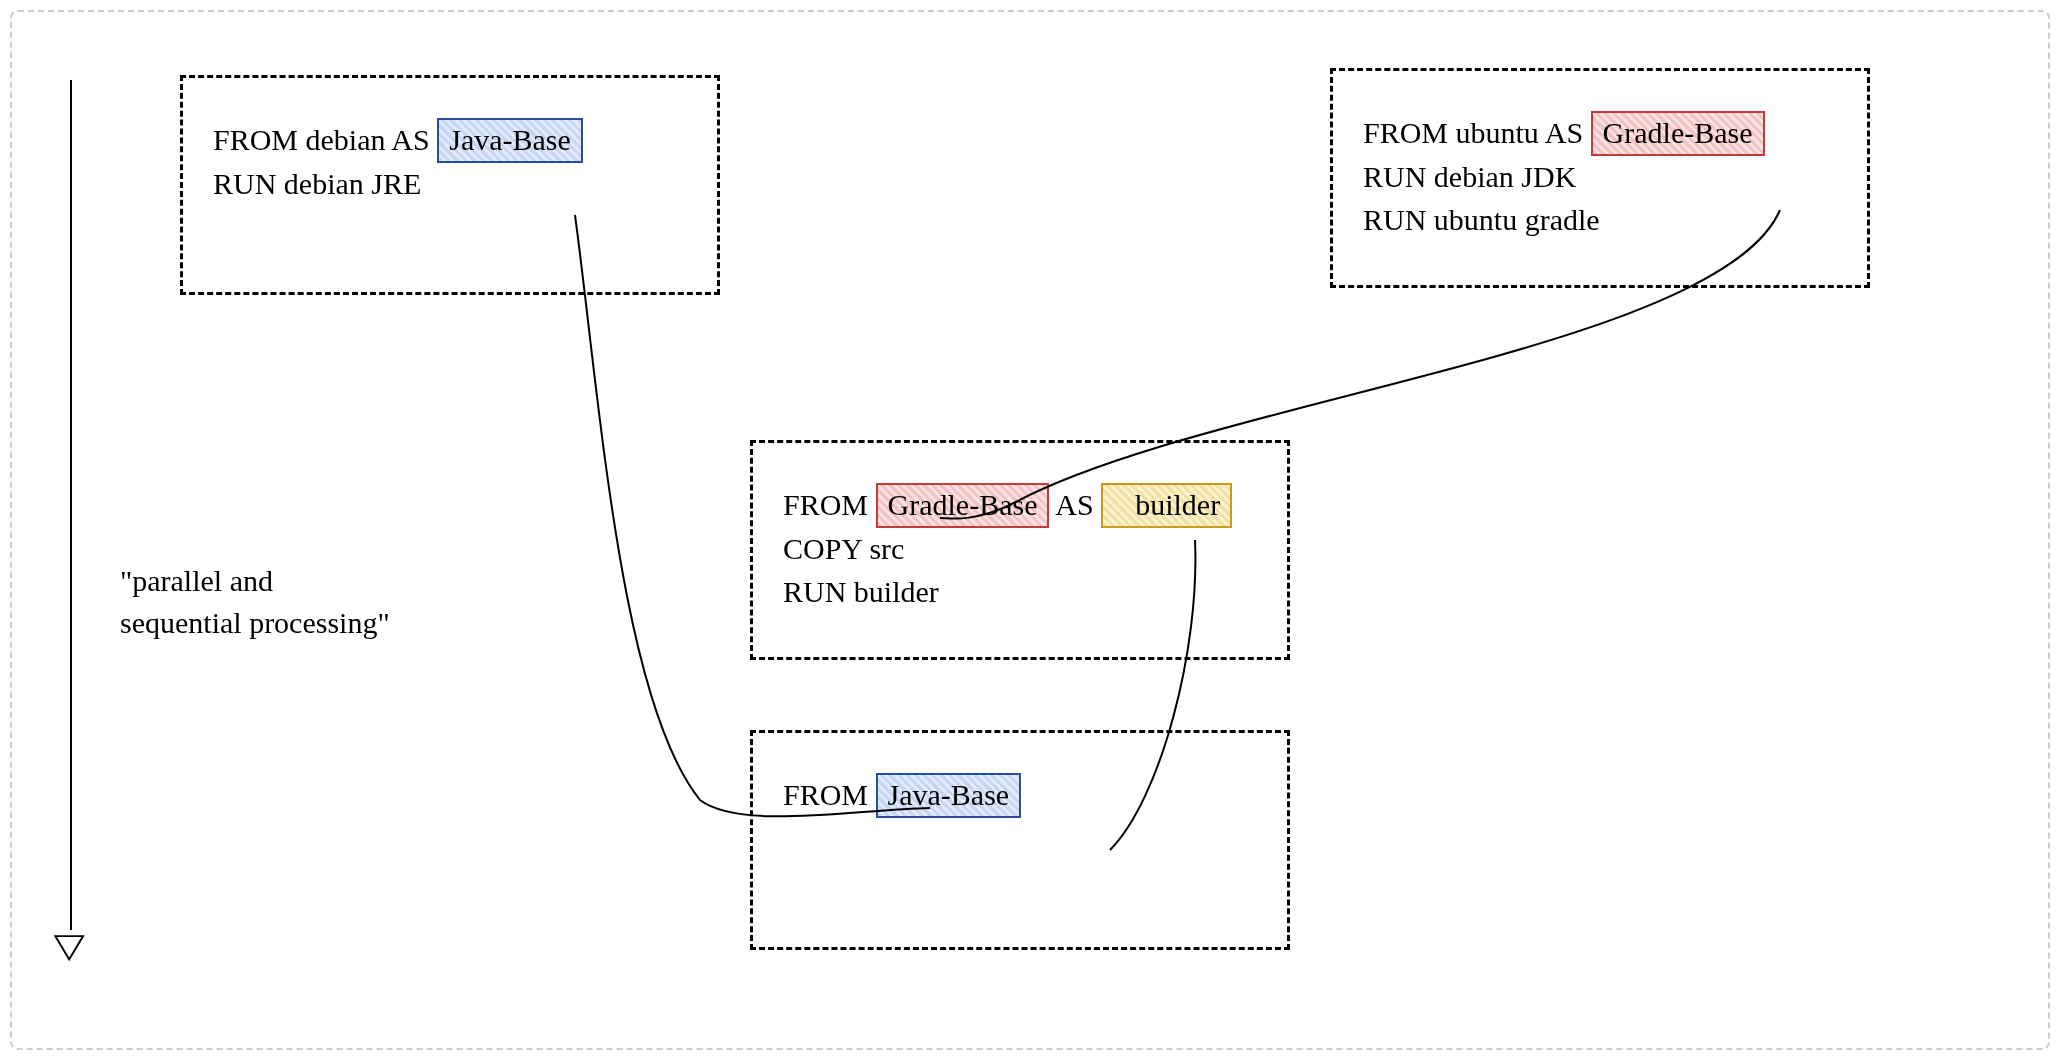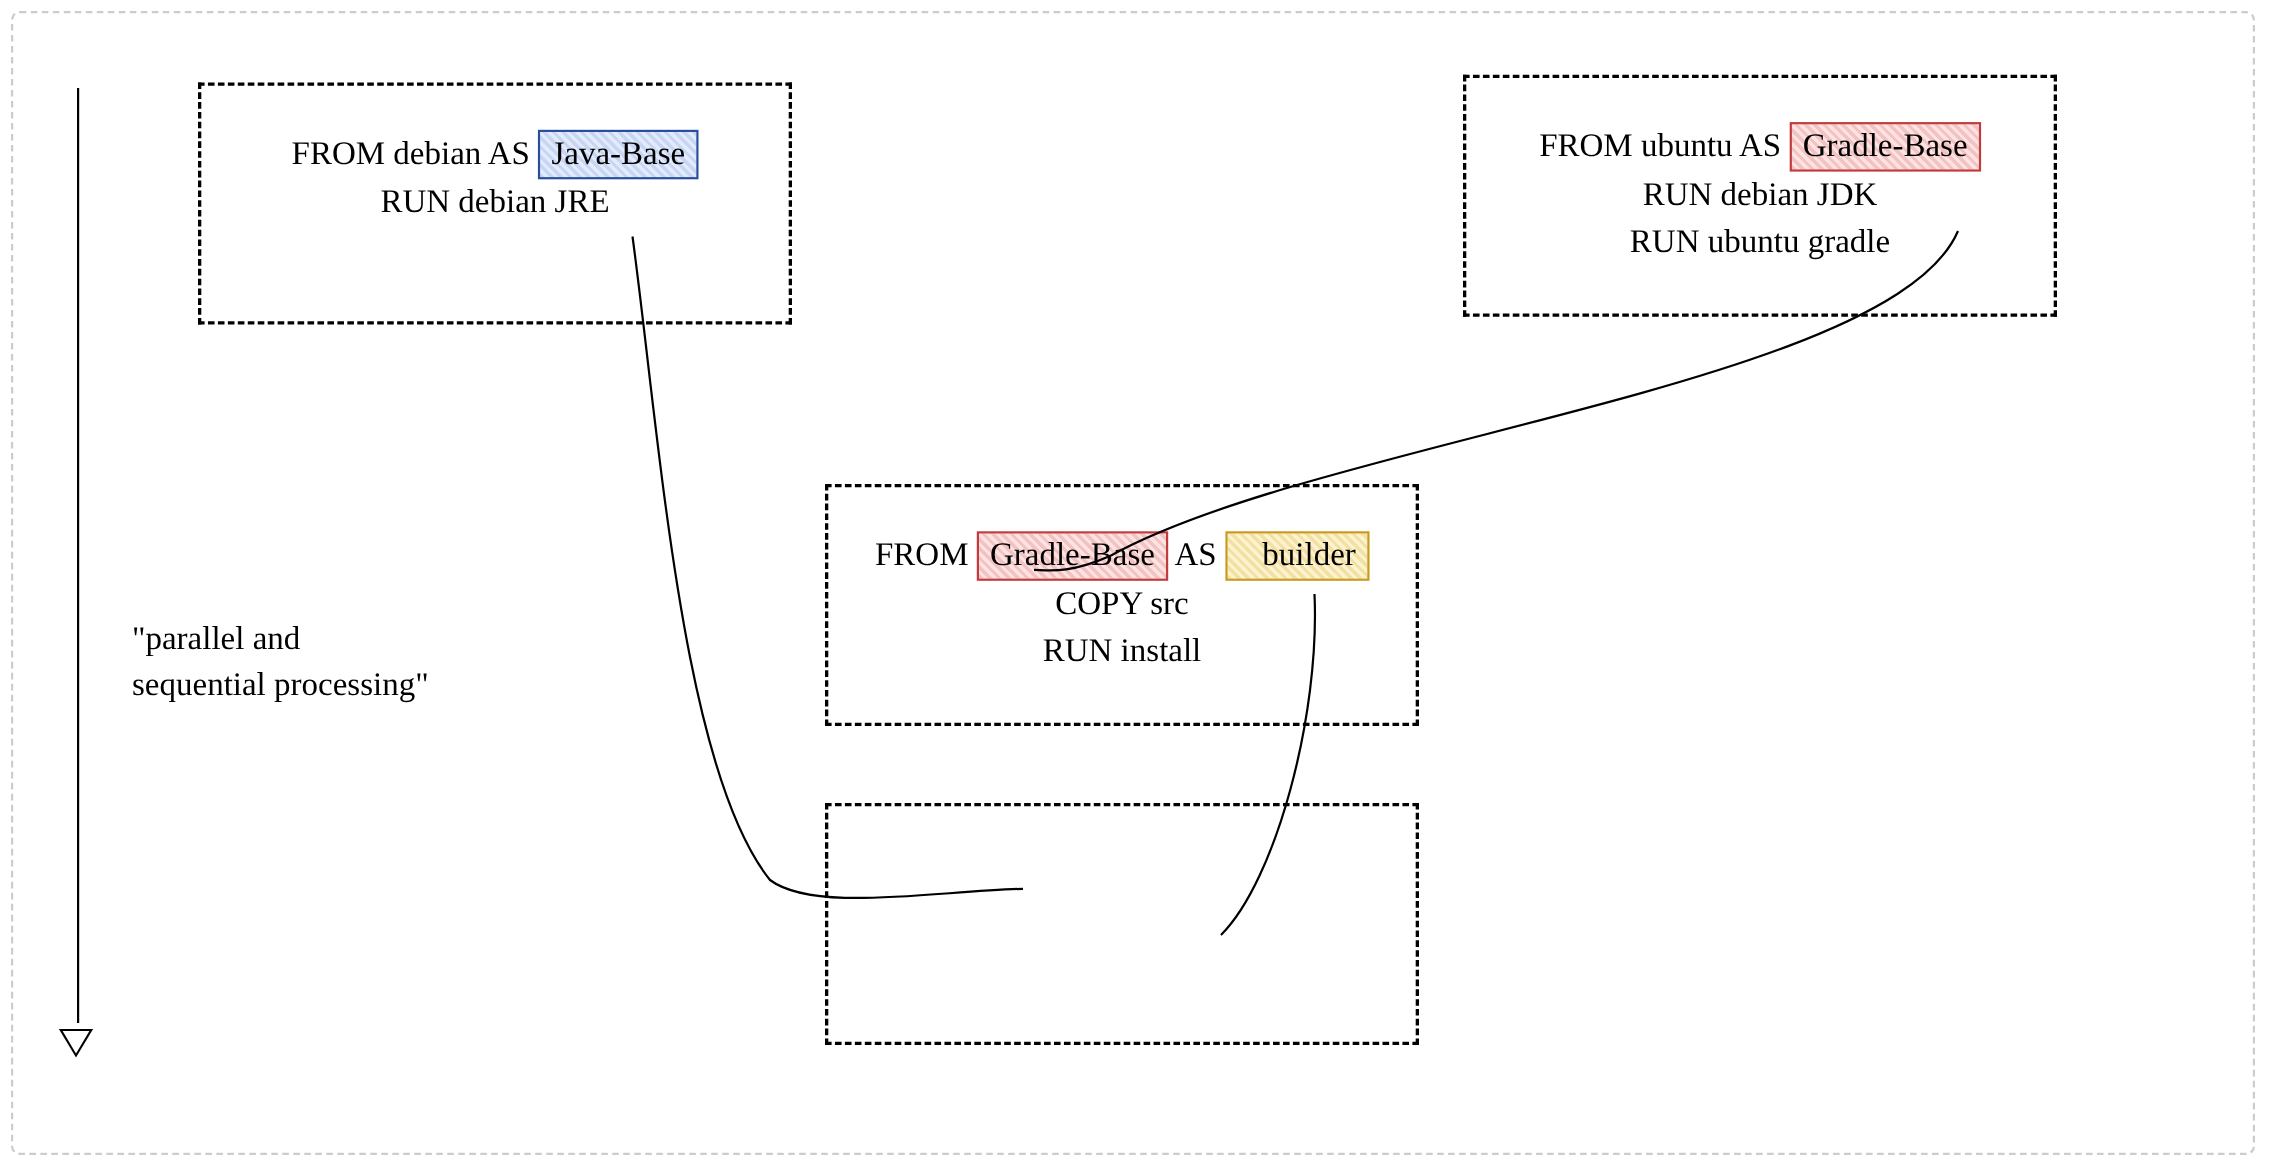--- a/index.html
+++ b/index.html
@@ -44,21 +44,21 @@
       white-space: pre;
     }
     .stage-box {
       position: absolute;
       border: 3px dashed #000;
       background: #fff;
       padding: 40px 30px 30px 30px;
       font-size: 30px;
       line-height: 1.45;
     }
-    .code-line { white-space: nowrap; text-align: center; }
+    .code-line { white-space: nowrap; }
     .hl {
       display: inline-block;
       border: 2px solid;
       padding: 0 10px;
       margin: -2px 0;
       position: relative;
       line-height: 1.35;
     }
     .hl.blue {
       border-color: #2a4d9e;
@@ -108,24 +108,27 @@
   </div>
   <div class="code-line">RUN debian JDK</div>
   <div class="code-line">RUN ubuntu gradle</div>
 </div>
 
 <div id="box3" class="stage-box">
   <div class="code-line">
     <span>FROM </span><span class="hl red">Gradle-Base</span><span> AS </span><span class="hl yellow">builder</span>
   </div>
   <div class="code-line">COPY src</div>
-  <div class="code-line">RUN install</div>
+  <div class="code-line">RUN builder</div>
 </div>
 
 <div id="box4" class="stage-box">
+  <div class="code-line">
+    <span>FROM </span><span class="hl blue">Java-Base</span>
+  </div>
 </div>
 
 <svg class="connectors">
 
   <path d="M 575 215  C 600 400, 620 700, 700 800  C 740 830, 850 810, 930 808" stroke="#000" stroke-width="2" fill="none"></path>
 
   <path d="M 1780 210  C 1720 350, 1200 400, 1010 505  C 970 523, 950 518, 940 518" stroke="#000" stroke-width="2" fill="none"></path>
 
   <path d="M 1195 540  C 1200 650, 1160 800, 1110 850" stroke="#000" stroke-width="2" fill="none"></path>
 </svg>

